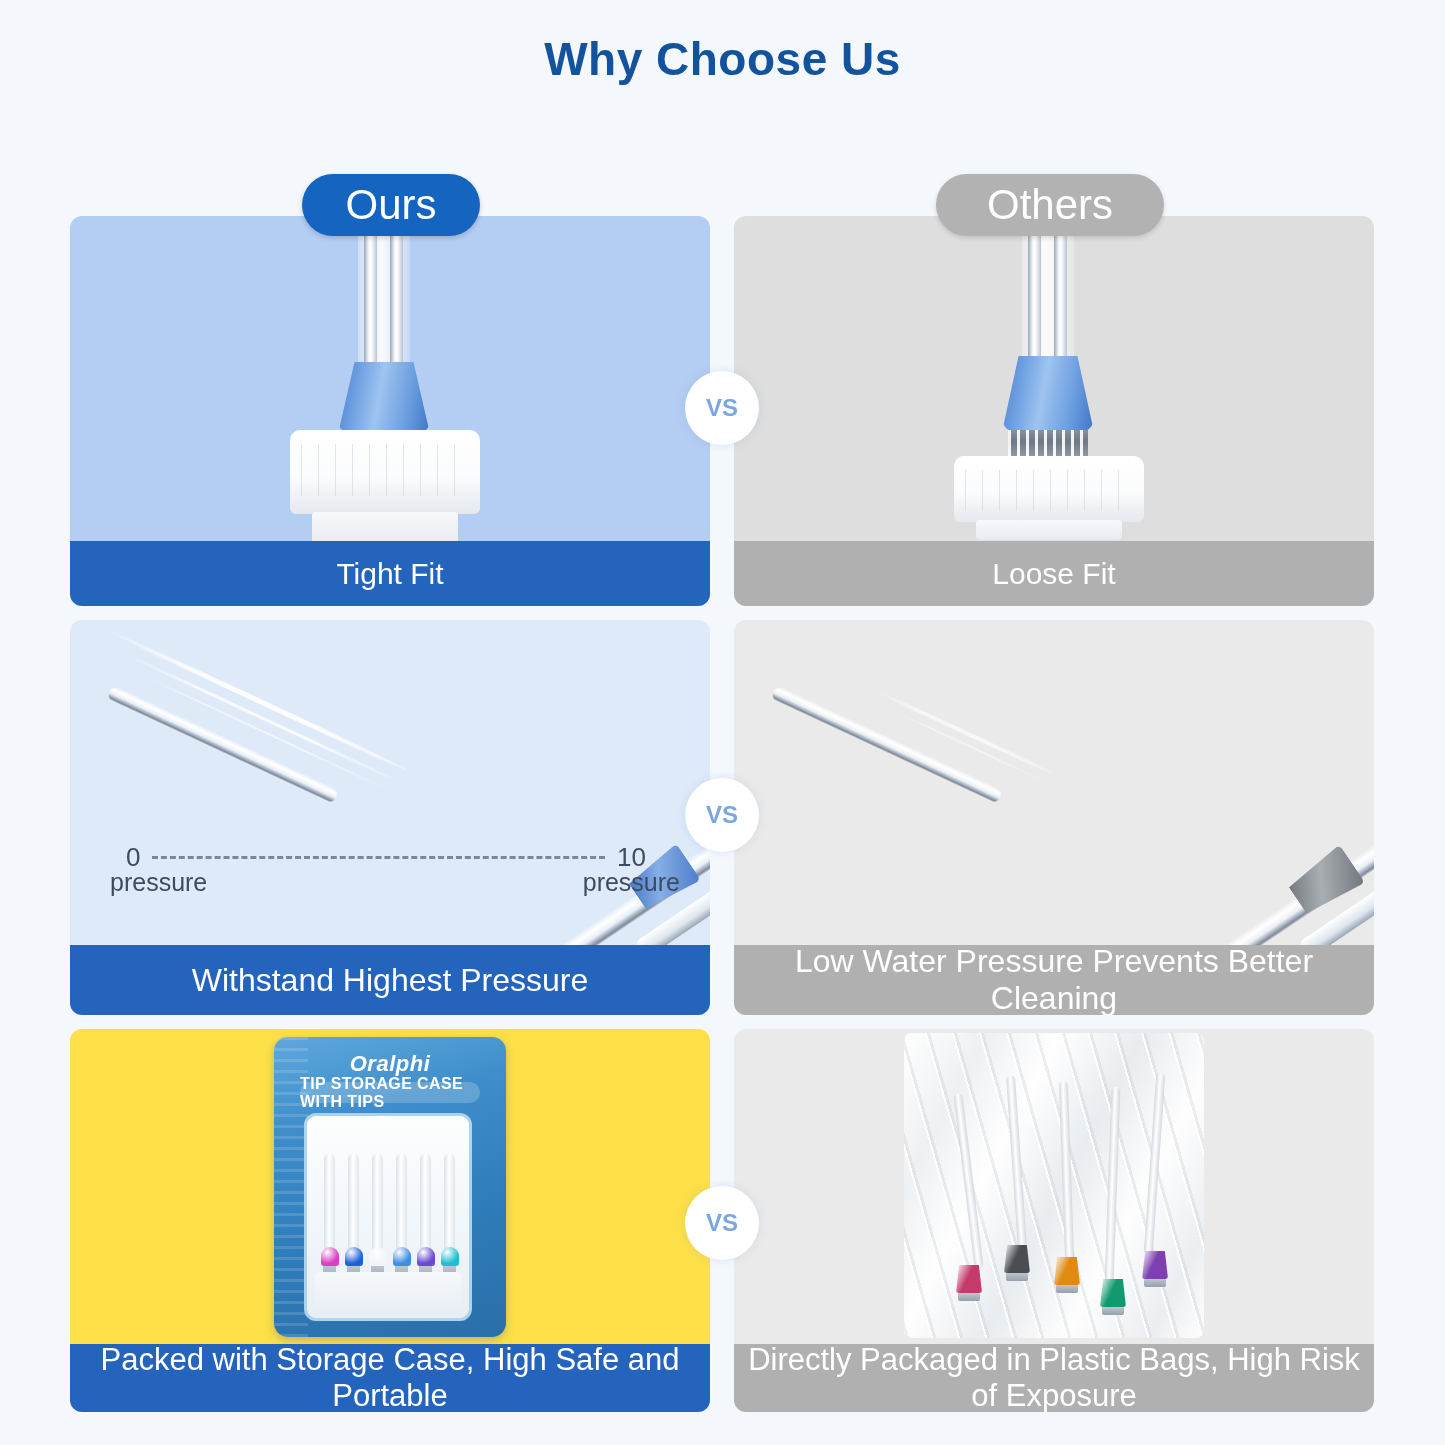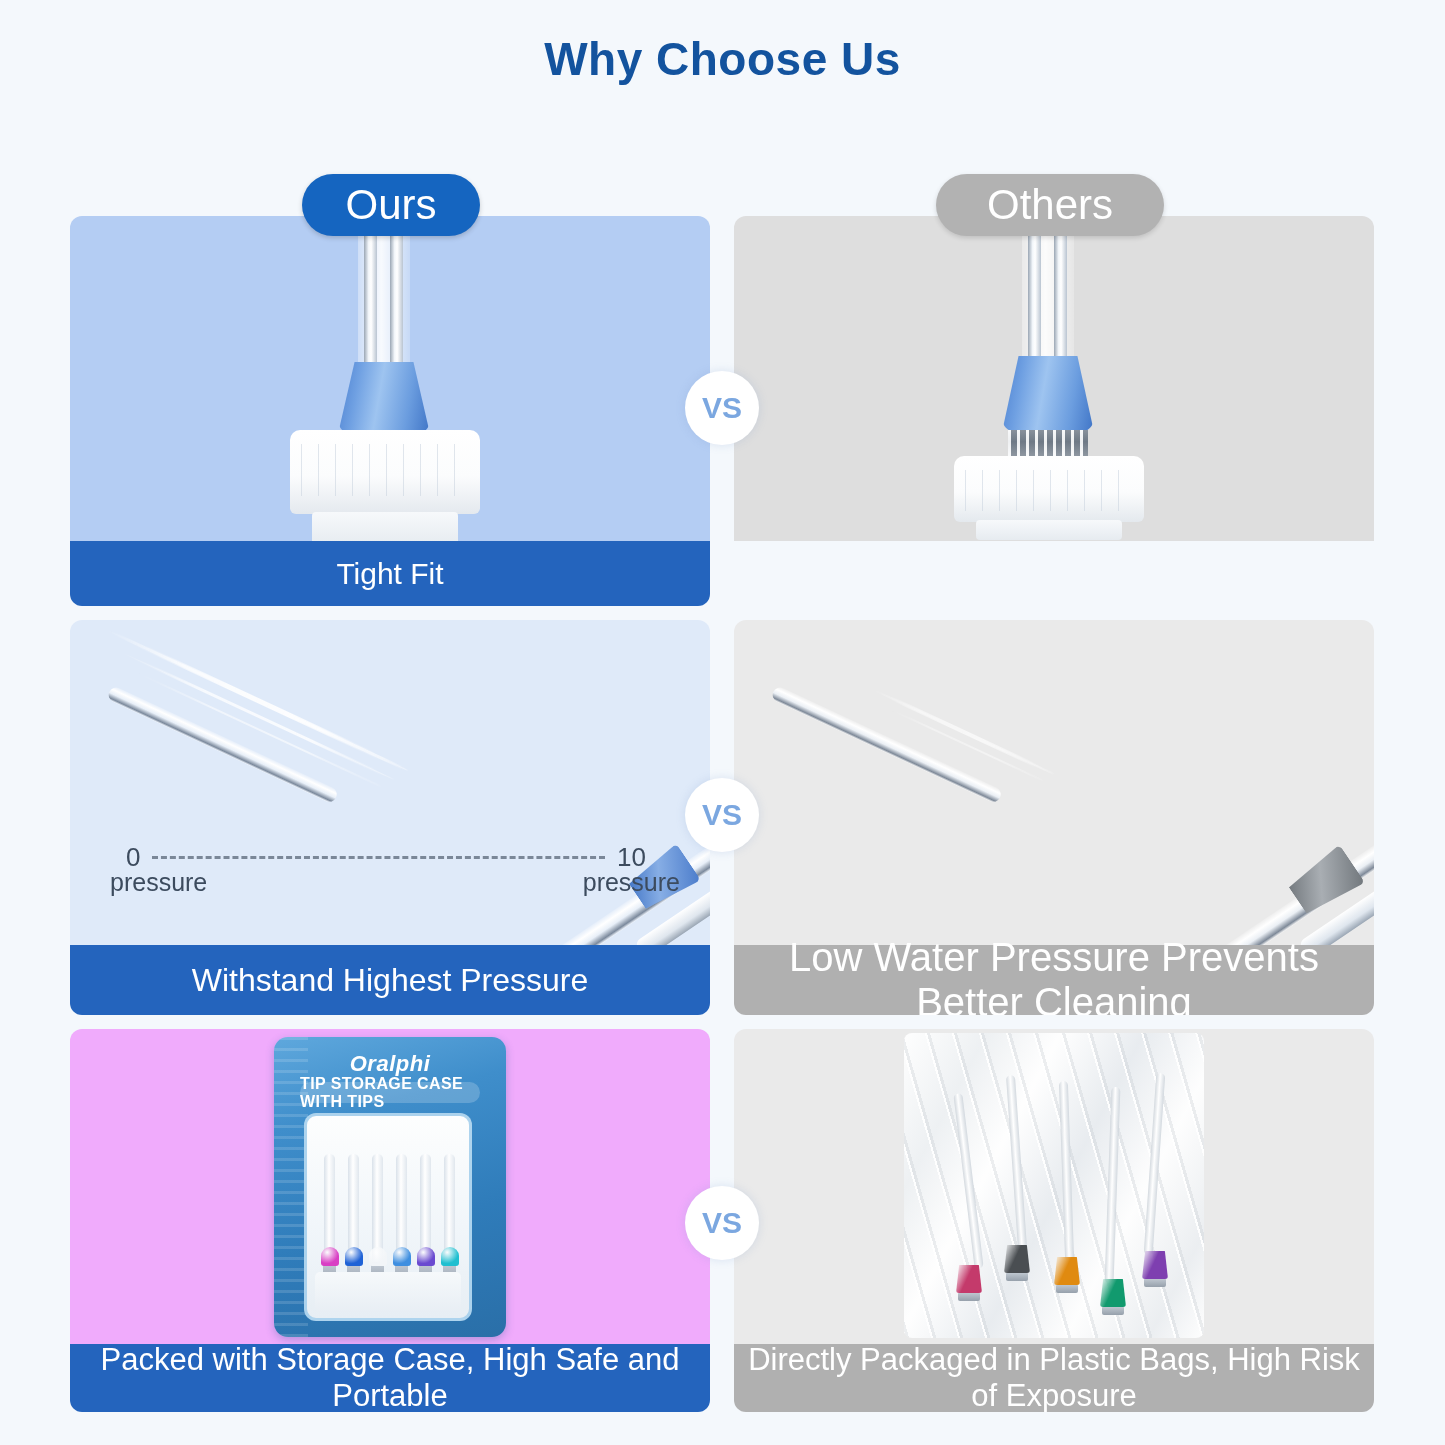--- a/index.html
+++ b/index.html
@@ -87,36 +87,36 @@
   
   #panel-r1c1 .media { height: 325px; background: #b4cdf3; }
   #panel-r1c1 .caption { height: 65px; background: #2464bd; font-size: 30px; }
   #panel-r1c2 .media { height: 325px; background: #dedede; }
   #panel-r1c2 .caption { height: 65px; background: #b0b0b0; font-size: 30px; }
 
   
   #panel-r2c1 .media { height: 325px; background: #dfeaf9; }
   #panel-r2c1 .caption { height: 70px; background: #2464bd; font-size: 32px; }
   #panel-r2c2 .media { height: 325px; background: #eaeaea; }
-  #panel-r2c2 .caption { height: 70px; background: #b0b0b0; font-size: 40px; }
-
-  
-  #panel-r3c1 .media { height: 315px; background: #f0abfc; }
+  #panel-r2c2 .caption { height: 70px; background: #b0b0b0; font-size: 32px; }
+
+  
+  #panel-r3c1 .media { height: 315px; background: #fde047; }
   #panel-r3c1 .caption { height: 68px; background: #2464bd; font-size: 31px; }
   #panel-r3c2 .media { height: 315px; background: #eaeaea; }
   #panel-r3c2 .caption { height: 68px; background: #b0b0b0; font-size: 31px; }
 
   
   .vs-badge {
     position: absolute;
     width: 74px; height: 74px;
     border-radius: 50%;
     background: #ffffff;
     display: flex; align-items: center; justify-content: center;
-    font-size: 30px; font-weight: bold;
+    font-size: 24px; font-weight: bold;
     color: #7ba7e0;
     z-index: 8;
     box-shadow: 0 0 10px rgba(120,150,200,0.22);
   }
   #vs-1 { left: 685px; top: 371px; }
   #vs-2 { left: 685px; top: 778px; }
   #vs-3 { left: 685px; top: 1186px; }
 
   
 
@@ -389,20 +389,23 @@
     <div class="media">
       <div class="nozzle-head" id="head-loose">
         <div class="prong sheath"></div>
         <div class="prong p1"></div>
         <div class="prong p2"></div>
         <div class="collar"></div>
         <div class="gap-metal"></div>
         <div class="base"></div>
         <div class="base-foot"></div>
       </div>
+    </div>
+    <div class="caption">
+      <span>Loose Fit</span>
     </div>
   </div>
 
   <div class="panel" id="panel-r2c1">
     <div class="media">
       <div class="wand-wrap">
         <div class="jet" id="jet-ours-1"></div>
         <div class="jet" id="jet-ours-2"></div>
         <div class="jet" id="jet-ours-3"></div>
         <div class="wand-seg wand-short"></div>

